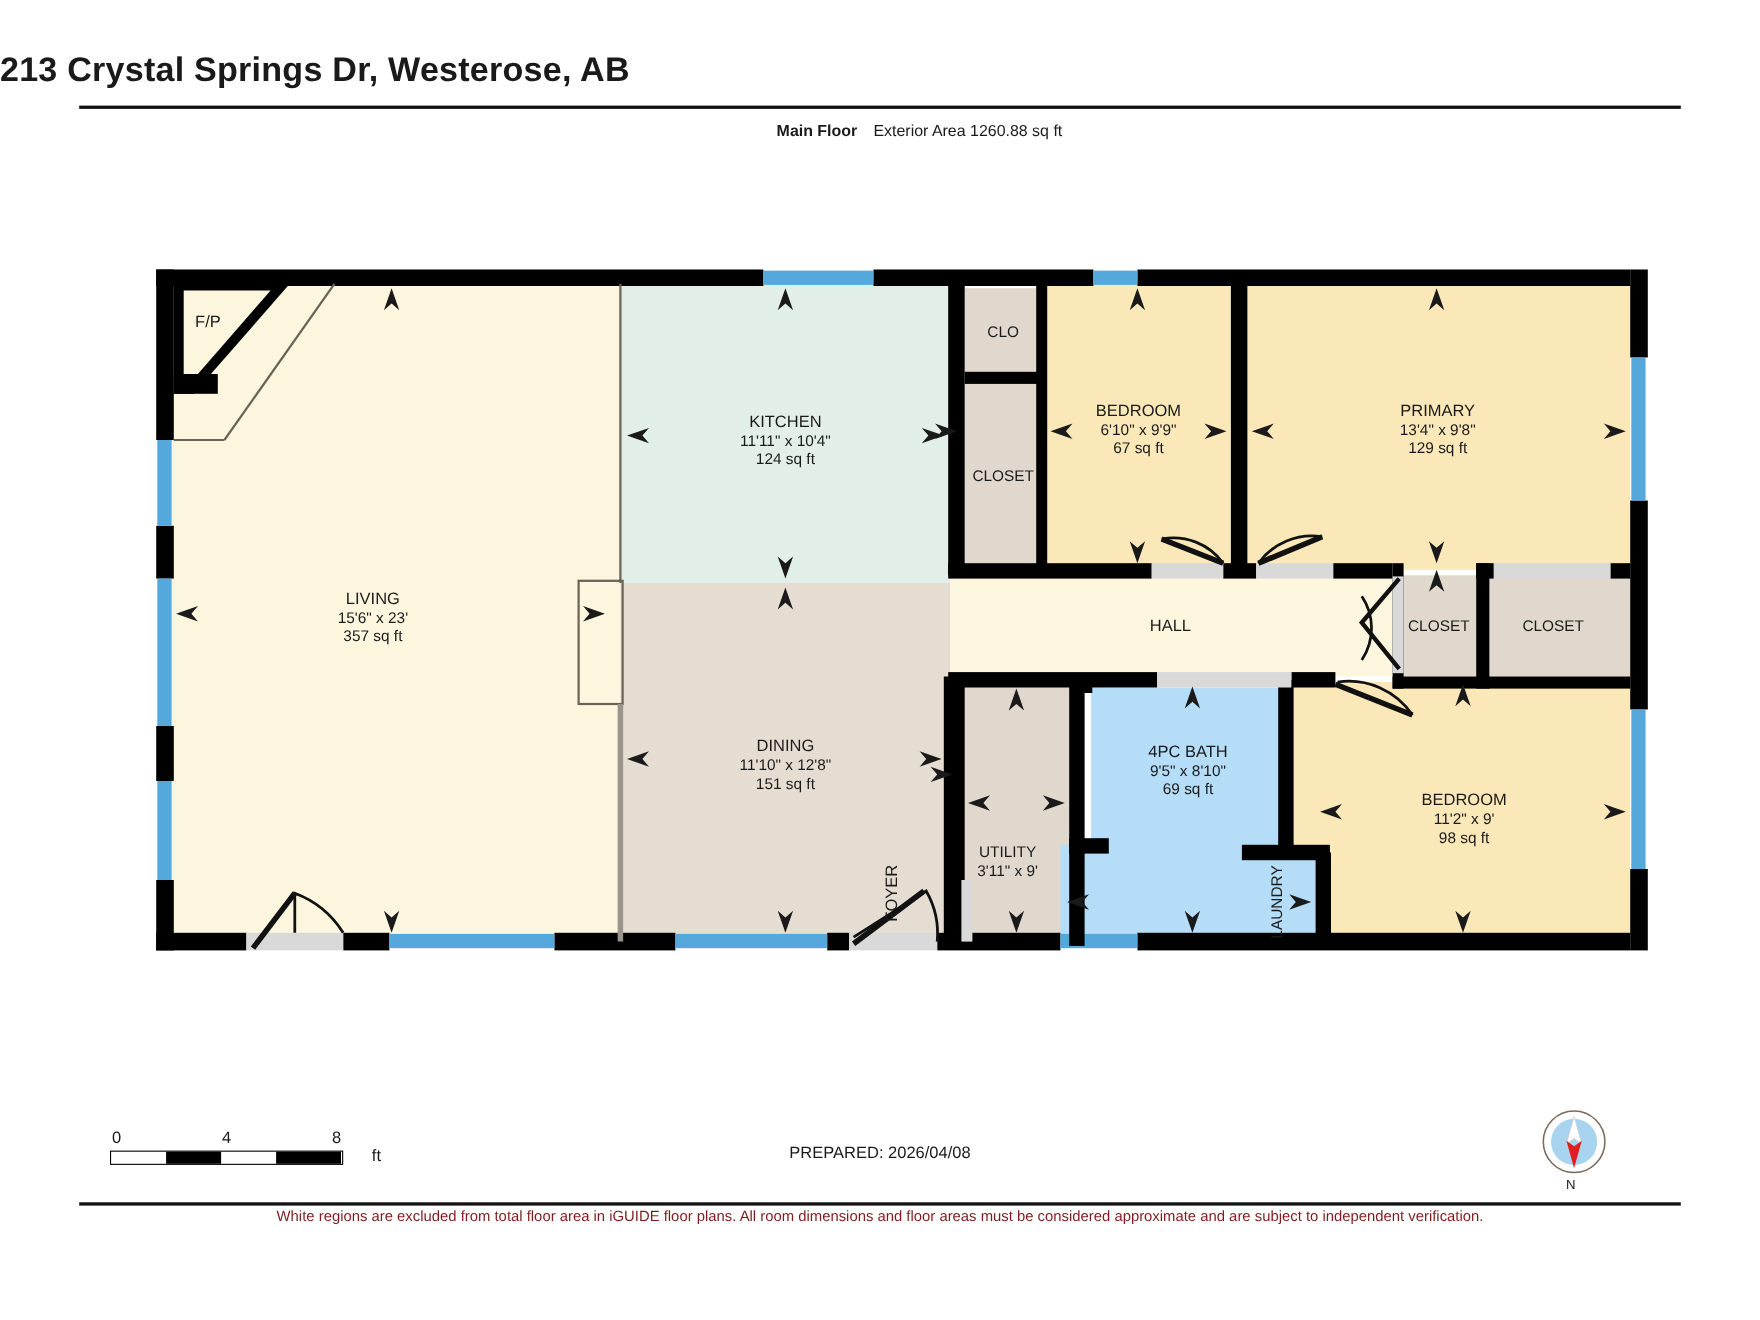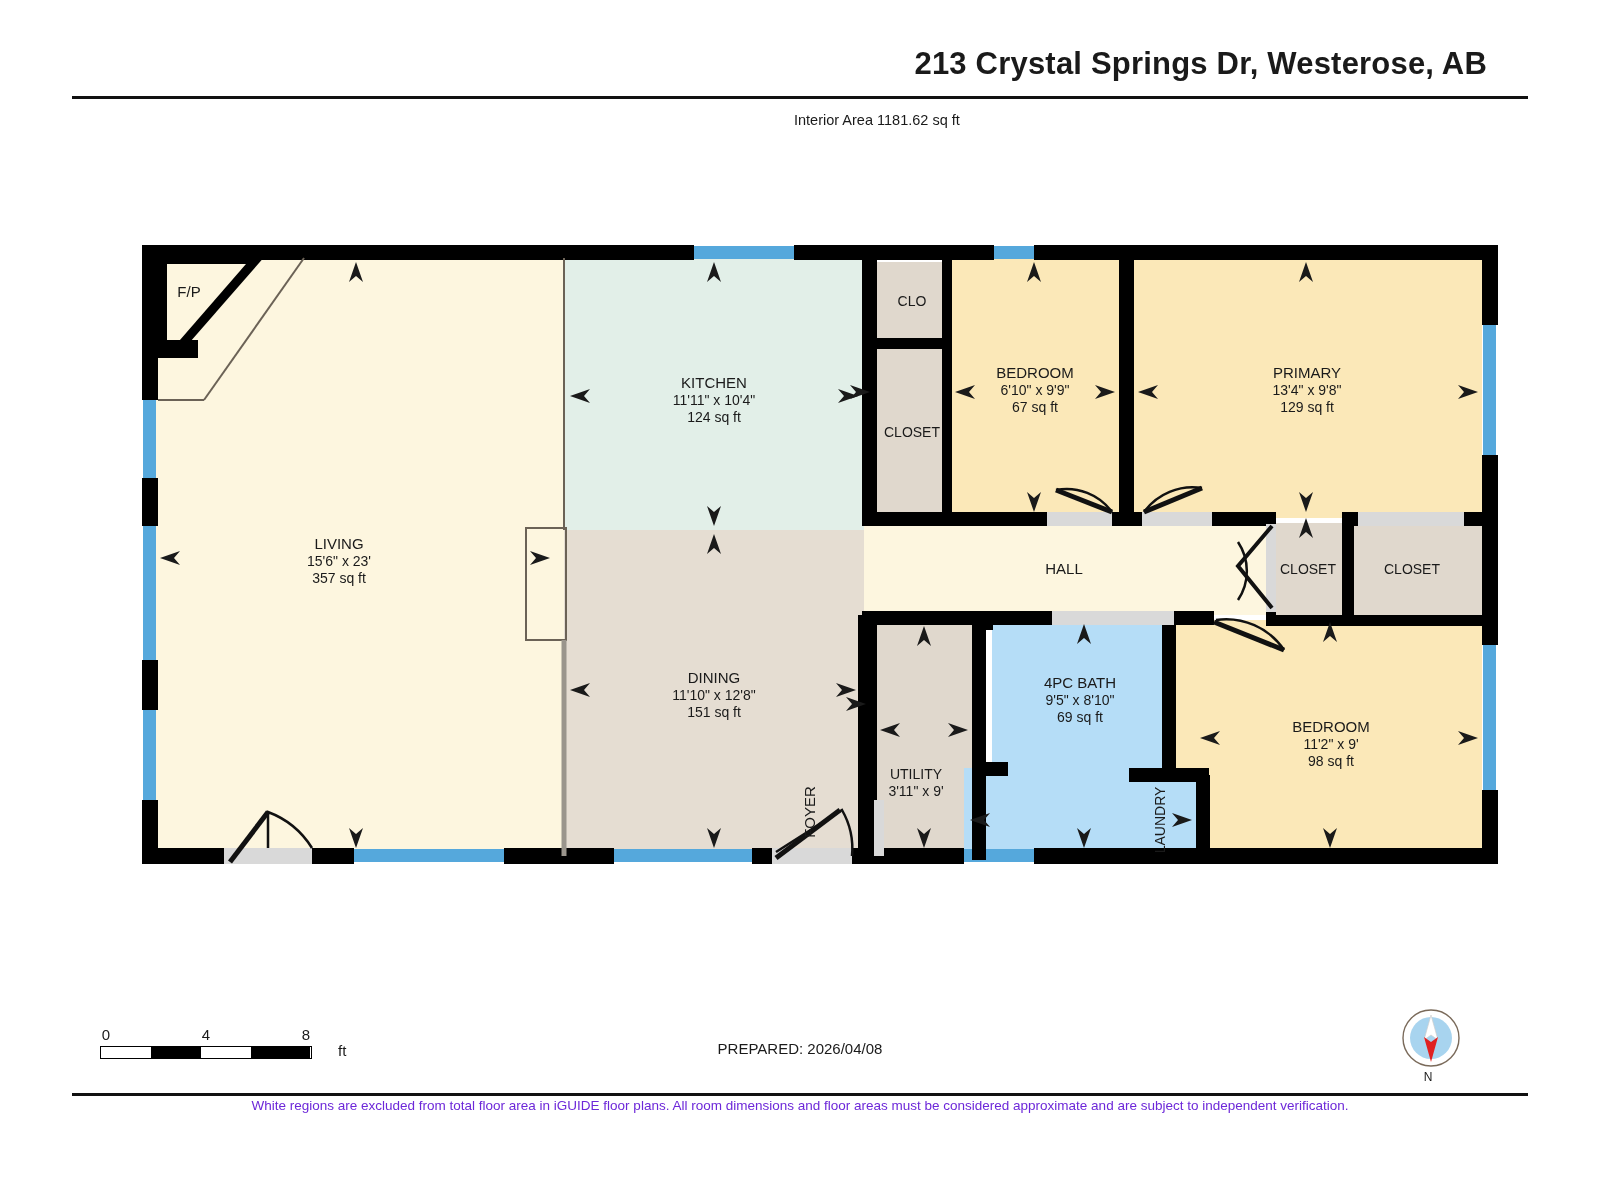--- a/index.html
+++ b/index.html
@@ -8,22 +8,22 @@
     width:1600px;height:1200px;
     background:#ffffff;
     font-family:"Liberation Sans", sans-serif;
     color:#1a1a1a;
     overflow:hidden;
     position:relative;
   }
   
   #page-title{
     position:absolute;left:0;top:46px;width:1452px;
-    text-align:right;
-    font-size:31px;font-weight:bold;letter-spacing:.2px;padding-left:35px;
+    text-align:left;
+    font-size:31px;font-weight:bold;letter-spacing:.2px;
   }
   #header-rule{
     position:absolute;left:72px;top:96px;width:1456px;height:3px;
     background:#111;
   }
   #floor-info{
     position:absolute;left:706px;top:108px;width:700px;
     font-size:14.5px;line-height:25px;
   }
   #floor-info .fi-row{display:block;white-space:nowrap;}
@@ -60,32 +60,32 @@
   #compass{position:absolute;left:1398px;top:1008px;width:72px;height:80px;}
   #compass .c-label{
     position:absolute;left:0;top:62px;width:60px;text-align:center;
     font-size:12px;
   }
   #footer-rule{
     position:absolute;left:72px;top:1093px;width:1456px;height:3px;background:#111;
   }
   #disclaimer{
     position:absolute;left:0;top:1098px;width:1600px;text-align:center;
-    font-size:13.5px;color:#6d28d9;
+    font-size:13.5px;color:#7f1d1d;
   }
 </style>
 </head>
 <body>
 
 <div id="page-title">213 Crystal Springs Dr, Westerose, AB</div>
 <div id="header-rule"></div>
 
 <div id="floor-info">
   <span class="fi-row">
-    <span class="fi-label"></span><span class="fi-val">Interior Area 1181.62 sq ft</span>
+    <span class="fi-label">Main Floor</span><span class="fi-val">Exterior Area 1260.88 sq ft</span>
   </span>
 </div>
 
 <div id="plan">
 <svg width="1600" height="1200" viewBox="0 0 1600 1200" xmlns="http://www.w3.org/2000/svg">
 
   <g>
 
     <polygon points="120,255 270,255 170,400 120,400" fill="#fdf6df"></polygon>
     <polygon points="120,255 530,255 530,860 120,860" fill="#fdf6df"></polygon>

